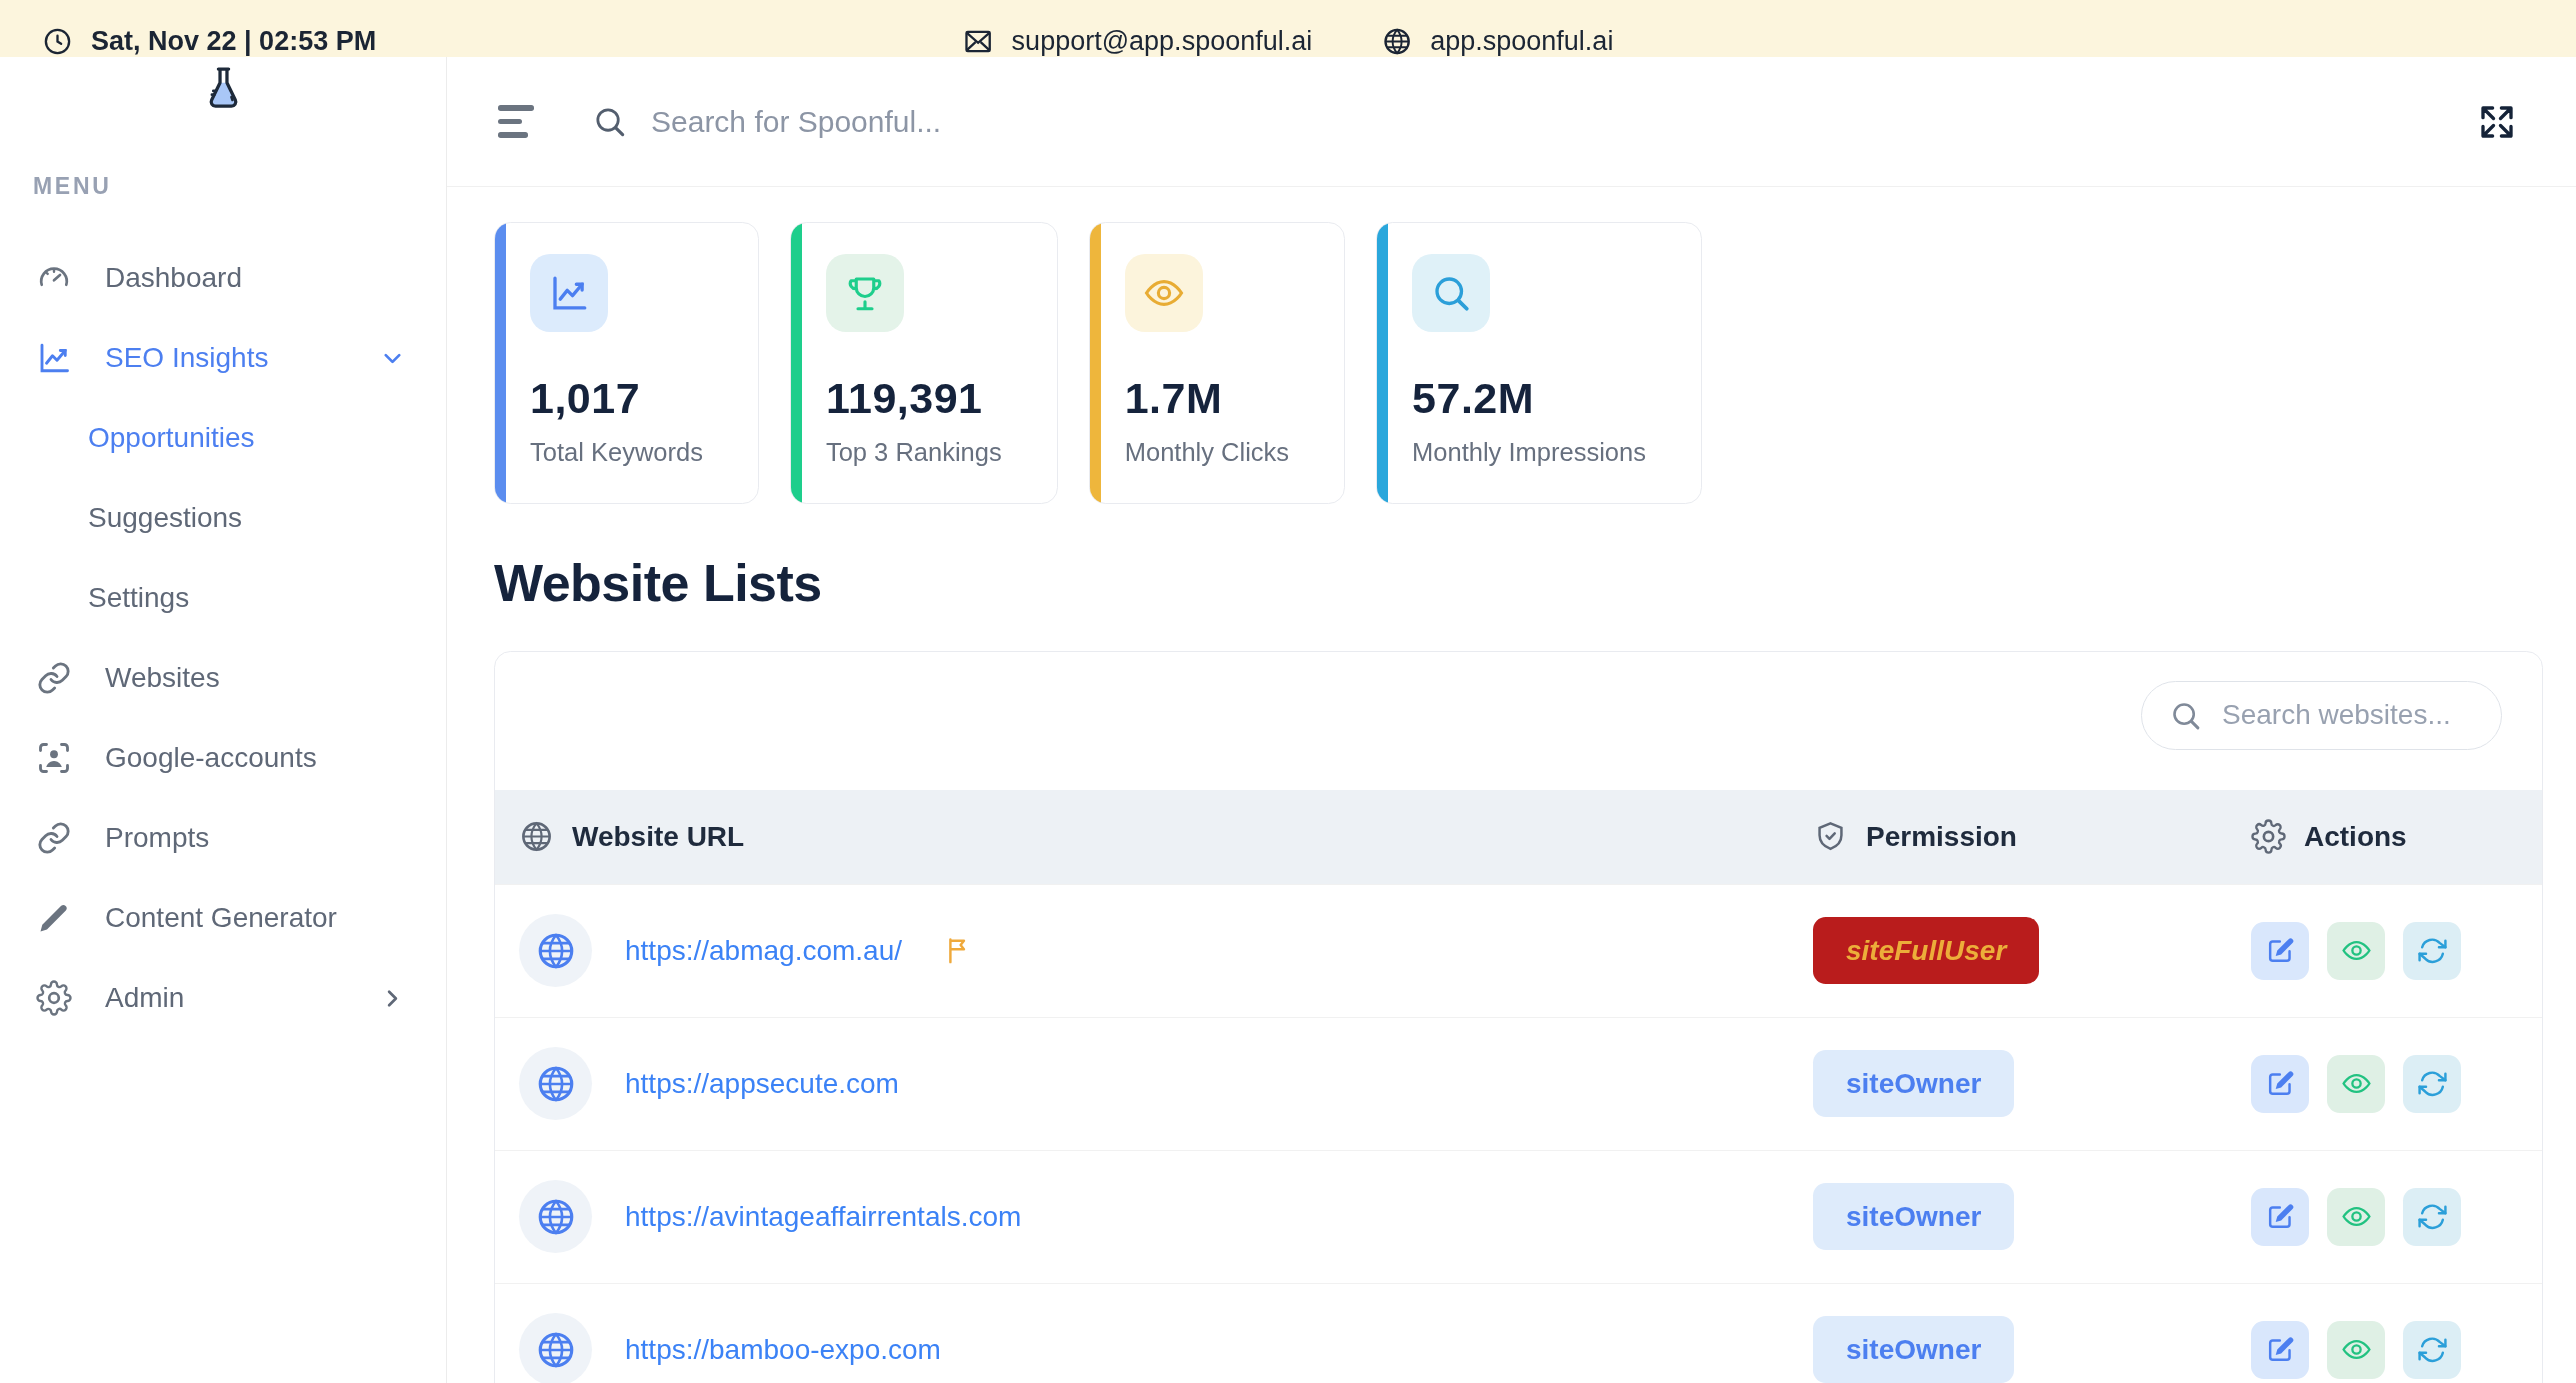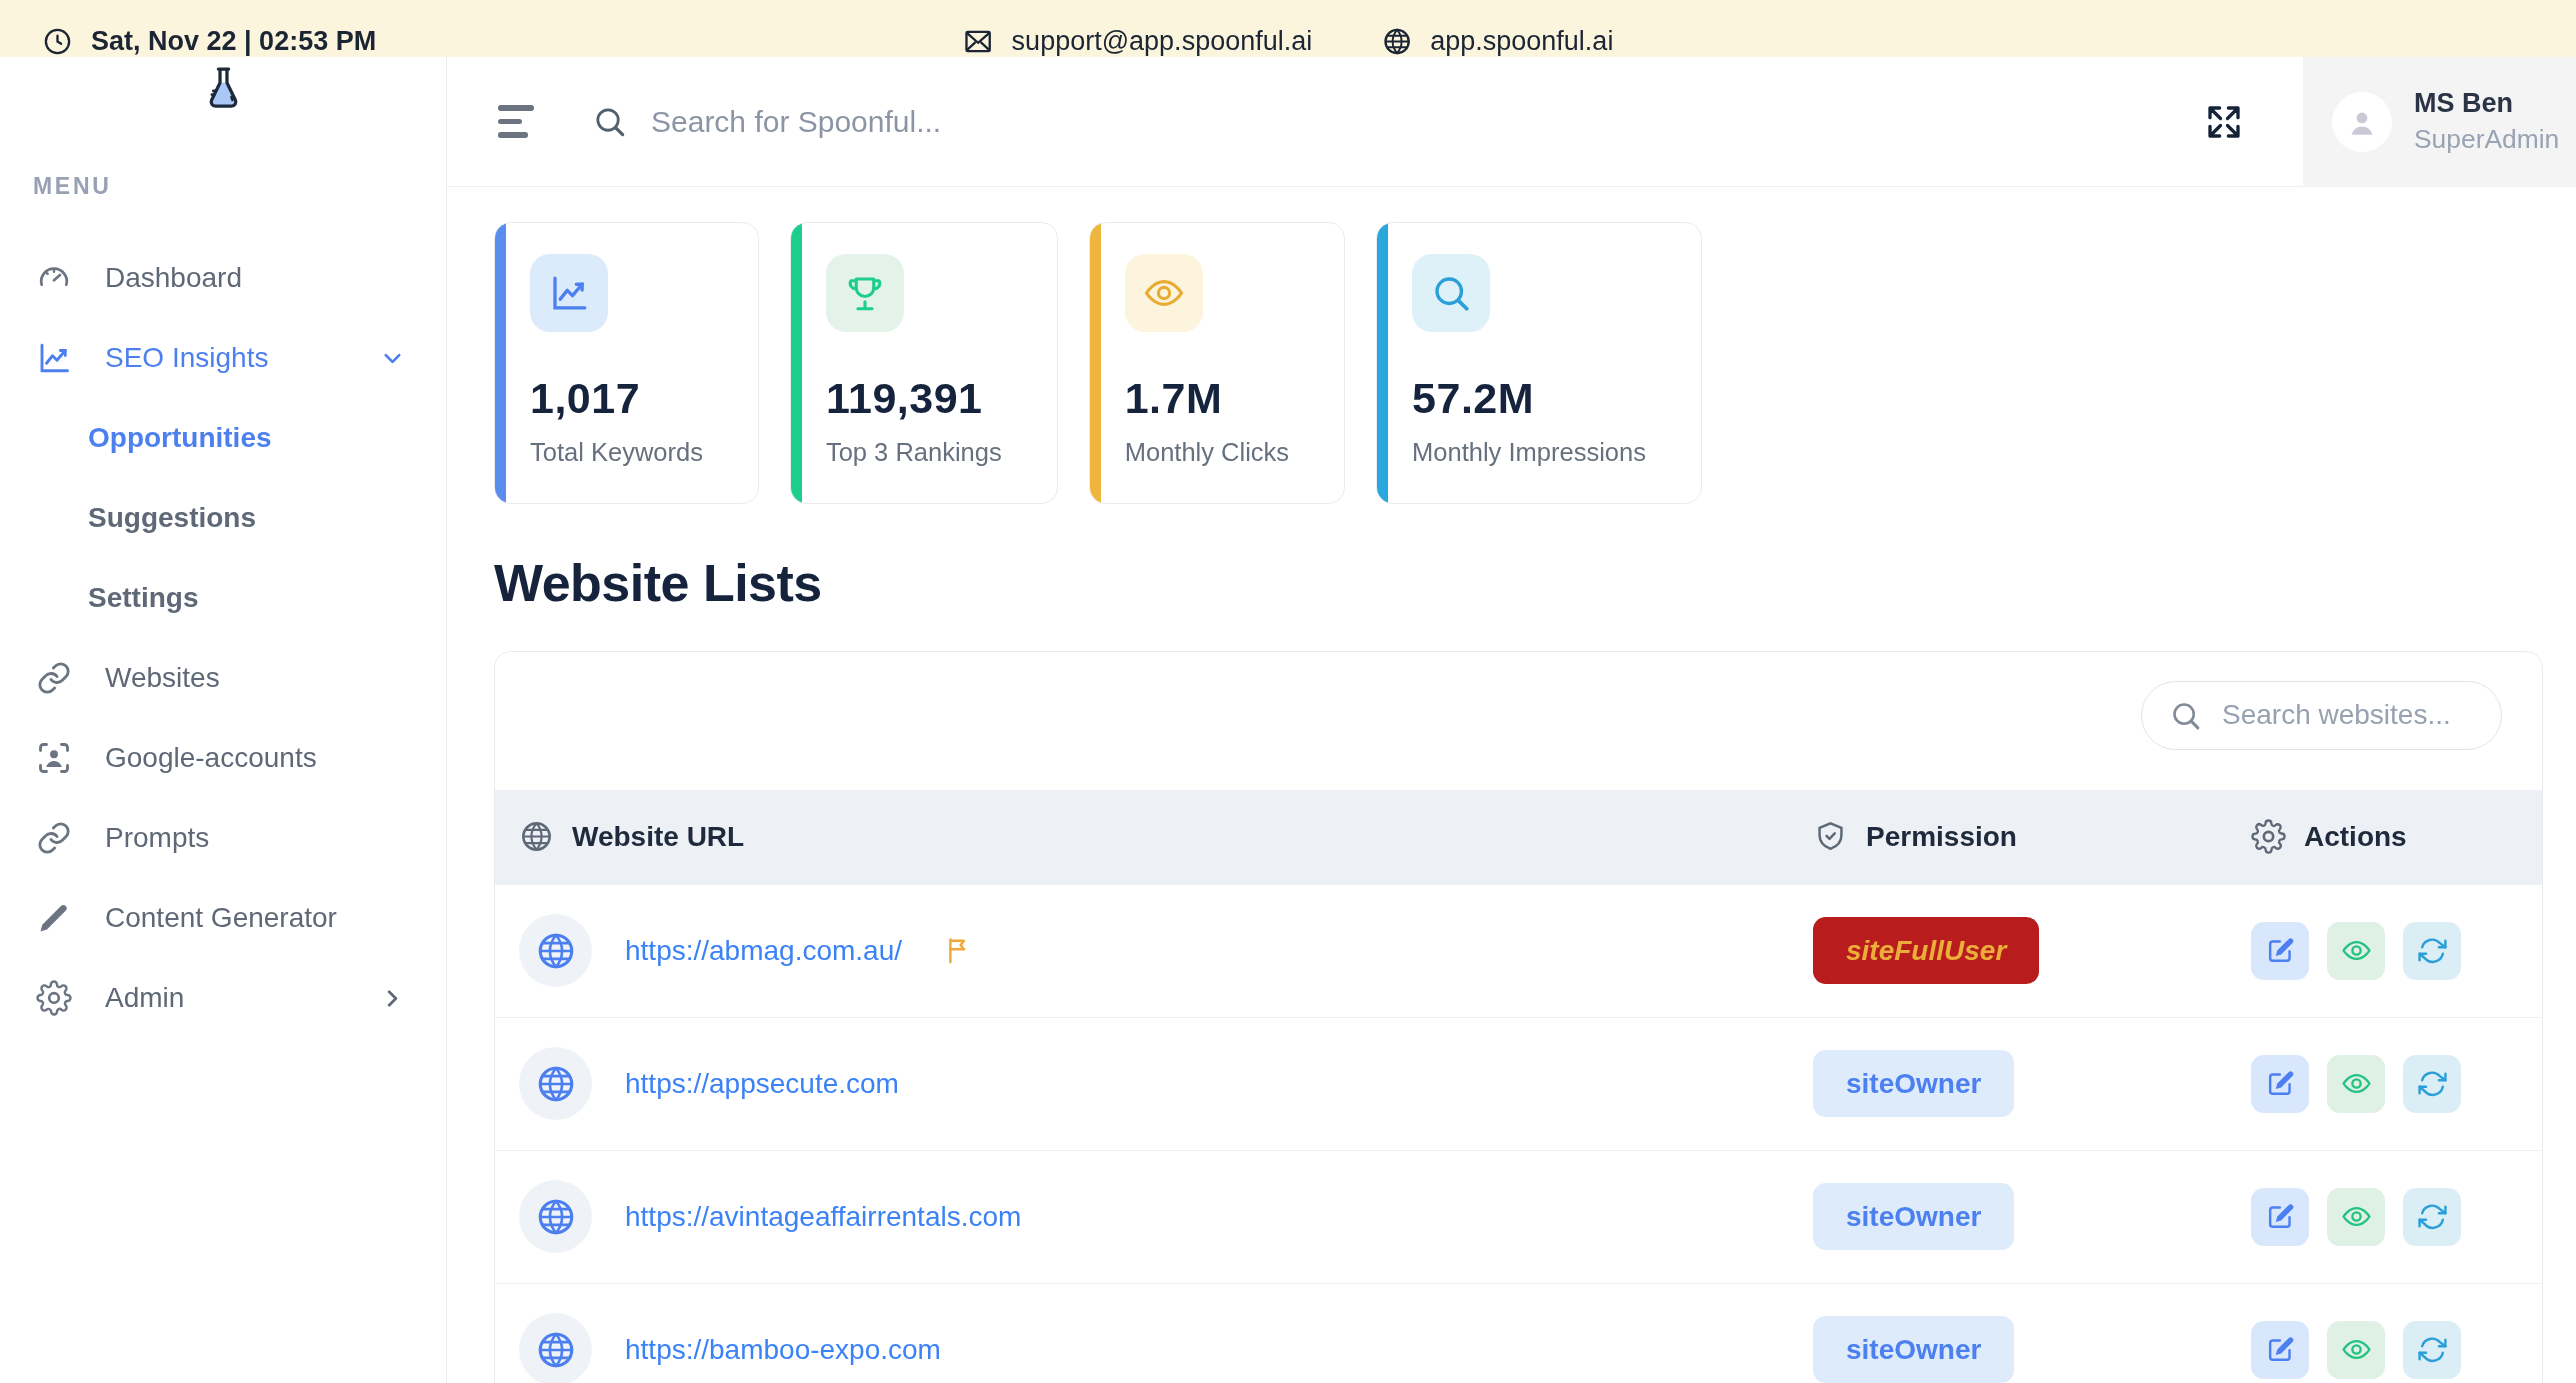--- a/index.html
+++ b/index.html
@@ -21,21 +21,21 @@
   .sidebar { width:447px; background:#fff; border-right:1.8px solid #ECECEC; flex-shrink:0; }
   .logo-wrap { display:flex; justify-content:center; margin-top:7.3px; }
   .menu-label { margin:60px 0 0 33px; font-size:23px; font-weight:700; letter-spacing:2.7px; color:#98A1B3; }
   .nav { margin-top:38px; list-style:none; }
   .nav-item { height:80px; display:flex; align-items:center; gap:33px; padding:0 40px 0 36px;
     font-size:28px; color:#5F6877; cursor:pointer; }
   .nav-item .nicon { width:36px; height:36px; color:#6B7480; flex-shrink:0; }
   .nav-item.active { color:#4C7FF0; }
   .nav-item.active .nicon { color:#4C7FF0; }
   .nav-item .chev { margin-left:auto; width:27px; height:27px; }
-  .nav-item.sub { padding-left:88px; font-size:28px;font-weight:bold; }
+  .nav-item.sub { padding-left:88px; font-size:28px; }
 
   
   .main { flex:1; display:flex; flex-direction:column; min-width:0; }
 
   
   .header { height:130px; background:#fff; border-bottom:1.8px solid #F0F0F0; display:flex; align-items:center; flex-shrink:0; }
   .hamburger { margin-left:51px; display:flex; flex-direction:column; gap:8.2px; cursor:pointer; }
   .hamburger span { height:5.5px; border-radius:2.7px; background:#6B7480; }
   .hamburger .l1{ width:36px; } .hamburger .l2{ width:24px; } .hamburger .l3{ width:30px; }
   .hsearch { margin-left:58px; display:flex; align-items:center; gap:24px; flex:1; }
@@ -290,31 +290,20 @@
       </div>
       <div class="hsearch">
         <svg class="sicon" viewBox="0 0 38 38" width="35" height="35">
             <use href="#i-search"></use>
           </svg>
         <input type="text" placeholder="Search for Spoonful..." style="">
       </div>
       <svg class="expand-btn" viewBox="0 0 46 46" width="42" height="42">
           <use href="#i-expand"></use>
         </svg>
-      <div class="user-panel">
-        <div class="avatar">
-          <svg viewBox="0 0 40 40" width="36" height="36">
-              <use href="#i-person"></use>
-            </svg>
-        </div>
-        <div>
-          <div class="uname">MS Ben</div>
-          <div class="urole">SuperAdmin</div>
-        </div>
-      </div>
     </div>
 
     <div class="content">
 
       <div class="stats">
         <div class="stat-card" style="--accent:#5B8DEF">
           <div class="chip" style="background:#DCEBFC;color:#4C7FF0">
             <svg viewBox="0 0 46 46" width="42" height="42">
                 <use href="#i-chartline"></use>
               </svg>

